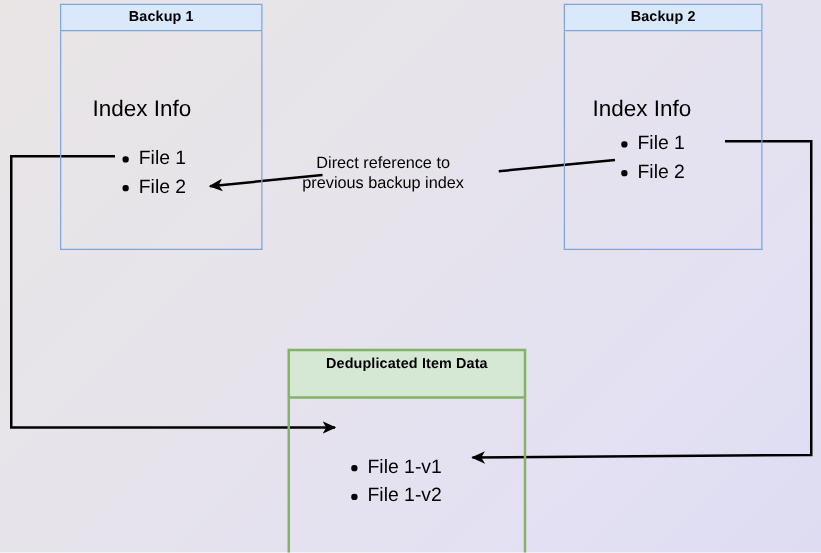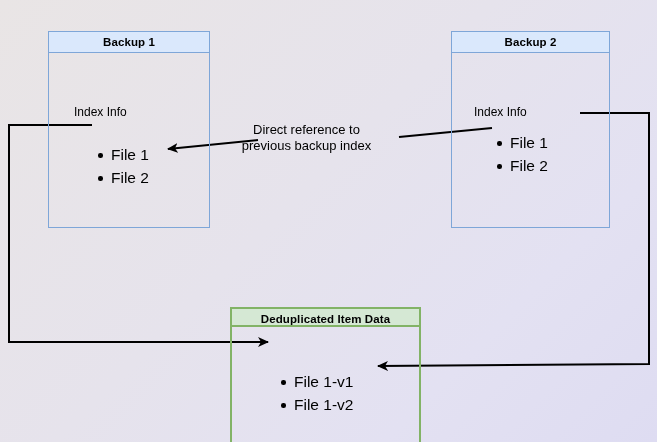--- a/index.html
+++ b/index.html
@@ -24,21 +24,20 @@
     position: absolute;
     left: 0;
     top: 0;
     width: 657px;
     height: 442px;
     pointer-events: none;
   }
   .node {
     position: absolute;
     box-sizing: border-box;
-    margin-top: 28px;
   }
   .node-header {
     box-sizing: border-box;
     height: 22px;
     line-height: 20px;
     text-align: center;
     font-size: 11.5px;
     font-weight: bold;
     color: #000;
     letter-spacing: 0.1px;
@@ -59,21 +58,21 @@
   .green .node-header {
     background: #d5e8d4;
     border: 2px solid #82b366;
   }
   .green .node-body {
     border: 2px solid #82b366;
     border-top: none;
   }
   .index-label {
     position: absolute;
-    font-size: 12px;
+    font-size: 18px;
     color: #000;
     white-space: nowrap;
   }
   ul.file-list {
     position: absolute;
     list-style: none;
     margin: 0;
     padding: 0;
   }
   ul.file-list li {
@@ -139,21 +138,21 @@
     <div class="node-body" style="height:175px;">
       <div class="index-label" style="left:22px; top:52px;">Index Info</div>
       <ul class="file-list" style="left:44px; top:78px;">
         <li>File 1</li>
         <li>File 2</li>
       </ul>
     </div>
   </div>
 
   <div class="node green" style="left:230px; top:279px; width:191px; height:160px;">
-    <div class="node-header" style="height:20px; line-height:20px;">Deduplicated Item Data</div>
+    <div class="node-header" style="height:40px; line-height:20px;">Deduplicated Item Data</div>
     <div class="node-body" style="height:136px;">
       <ul class="file-list" style="left:48px; top:43px;">
         <li>File 1-v1</li>
         <li>File 1-v2</li>
       </ul>
     </div>
   </div>
 
   <div class="edge-label" style="left:229px; top:122px; width:155px;">
     <div>Direct reference to</div>

